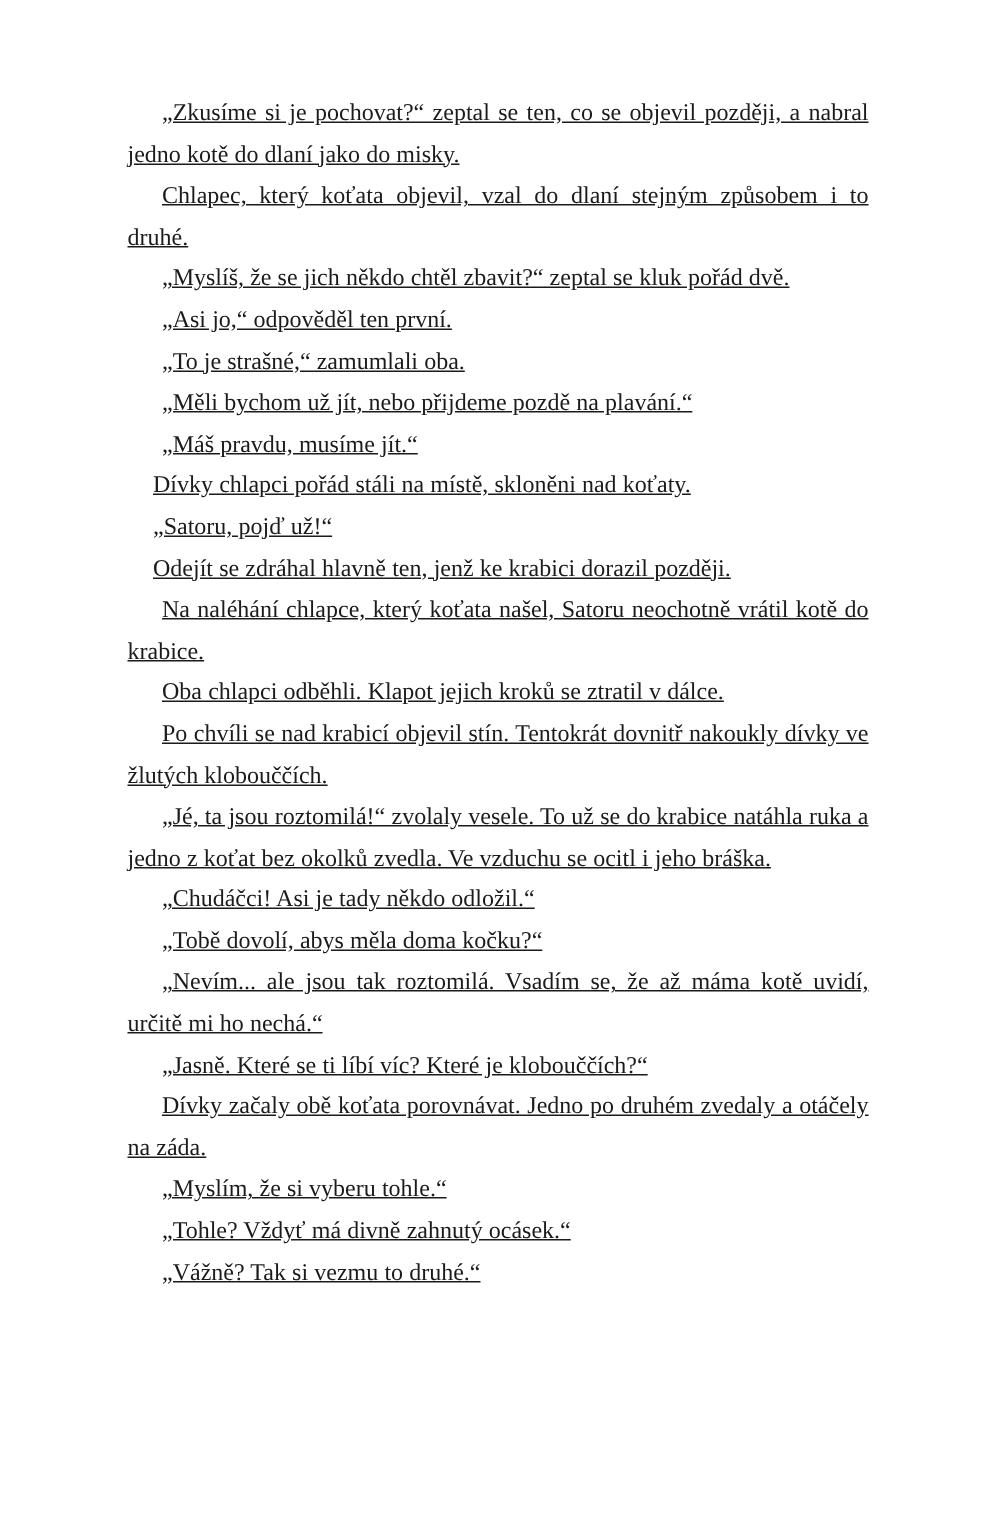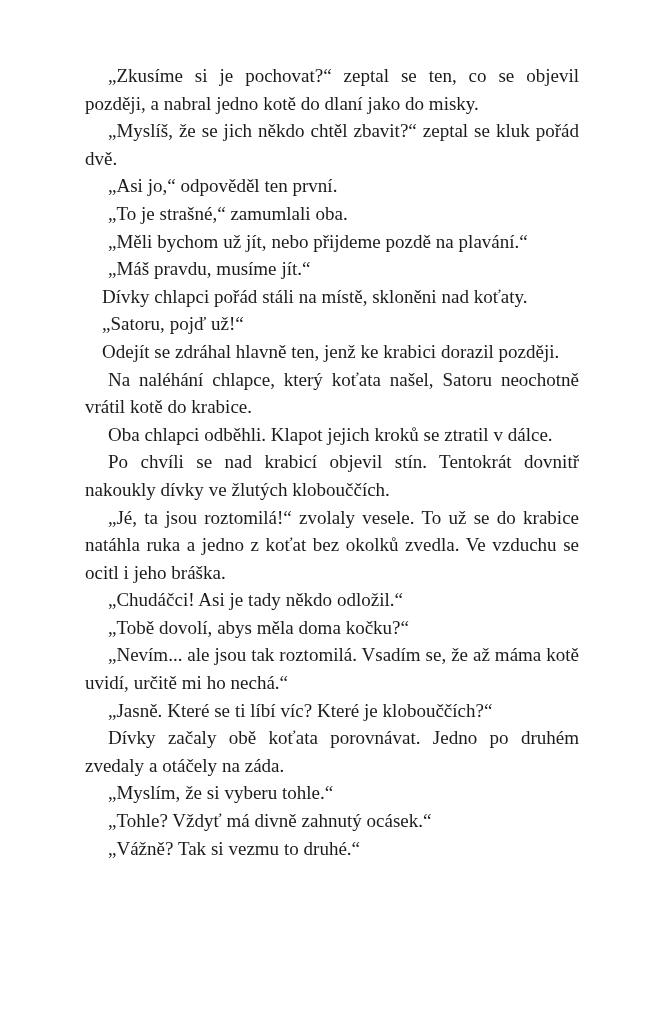--- a/index.html
+++ b/index.html
@@ -22,26 +22,27 @@
     background: #ffffff;
     box-sizing: border-box;
   }
 
   #text-column {
     position: absolute;
     left: 85px;
     top: 62px;
     width: 494px;
     color: #1c1a1a;
-    font-size: 19px;
+    font-size: 16px;
     line-height: 27.6px;
     text-align: justify;
     text-justify: inter-word;
     -webkit-font-smoothing: antialiased;
     hyphens: manual;
+    text-decoration: underline;
   }
 
   p.para {
     margin: 0;
     padding: 0;
     text-indent: 23px;
     text-align: justify;
     text-align-last: left;
     word-spacing: 0.1px;
   }
@@ -63,20 +64,21 @@
   }
 </style>
 </head>
 <body>
 
 <div id="page" style="background: rgb(255, 255, 255);">
 
   <div id="text-column" style="color: rgb(28, 26, 26);">
 
     <p class="para flow">„Zkusíme si je pochovat?“ zeptal se ten, co se objevil později, a nabral jedno kotě do dlaní jako do misky.</p>
+    <p class="para flow">Chlapec, který koťata objevil, vzal do dlaní stejným způsobem i to druhé.</p>
     <p class="para flow">„Myslíš, že se jich někdo chtěl zbavit?“ zeptal se kluk pořád dvě.</p>
     <p class="para single">„Asi jo,“ odpověděl ten první.</p>
     <p class="para single">„To je strašné,“ zamumlali oba.</p>
     <p class="para single">„Měli bychom už jít, nebo přijdeme pozdě na plavání.“</p>
     <p class="para single">„Máš pravdu, musíme jít.“</p>
     <p class="para single narrow-indent">Dívky chlapci pořád stáli na místě, skloněni nad koťaty.</p>
     <p class="para single narrow-indent">„Satoru, pojď už!“</p>
     <p class="para single narrow-indent">Odejít se zdráhal hlavně ten, jenž ke krabici dorazil později.</p>
     <p class="para flow">Na naléhání chlapce, který koťata našel, Satoru neochotně vrátil kotě do krabice.</p>
     <p class="para single">Oba chlapci odběhli. Klapot jejich kroků se ztratil v dálce.</p>

